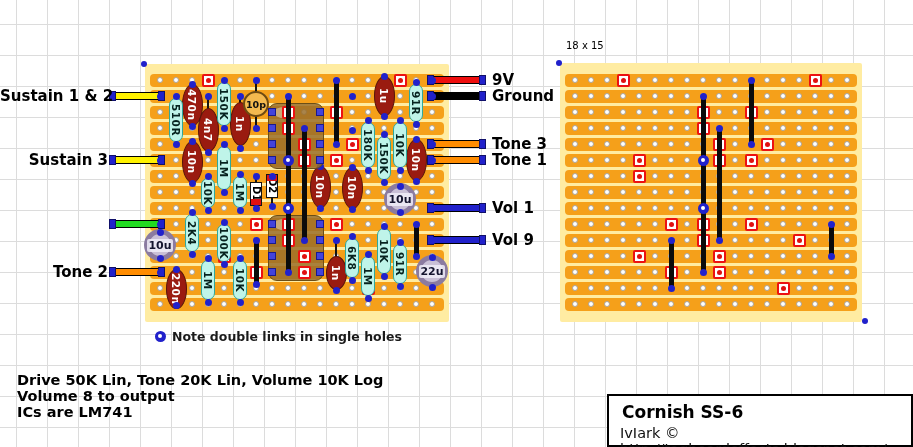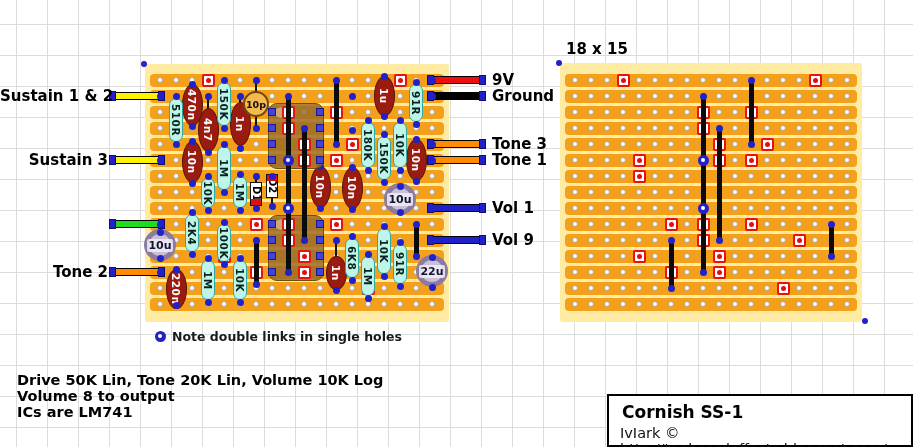--- a/index.html
+++ b/index.html
@@ -34,42 +34,42 @@
   .diode{width:12px;background:#ffffff;border:1.5px solid #141414;display:flex;align-items:center;justify-content:center;}
   .diode span{writing-mode:vertical-rl;font-weight:bold;font-size:10px;color:#000;}
   .dband{left:0;width:100%;height:6px;background:#E01010;}
   .ic{background:rgba(152,109,40,0.84);border:1.5px solid #6B4E16;border-radius:9px;}
   .shine{background:rgba(255,255,255,0.38);border-radius:50%;}
   .pin{width:8px;height:8px;background:#4343DC;border:1.5px solid #1A1A8E;}
   .wire-body{height:8px;border:1.5px solid #000;}
   .wire-cap{width:7px;height:10px;background:#2121CB;border:1px solid #10106A;}
   .lbl{font-weight:bold;font-size:15px;color:#000;line-height:18px;white-space:nowrap;}
   .lbl-left{width:108px;text-align:right;}
-  .hdr{font-weight:bold;font-size:15px;color:#000;white-space:nowrap;}
+  .hdr{font-weight:normal;font-size:10px;color:#000;white-space:nowrap;}
   .note-text{font-weight:bold;font-size:12.5px;color:#1a1a1a;white-space:nowrap;}
   .info-line{font-weight:bold;font-size:14.5px;color:#000;line-height:16px;white-space:nowrap;}
   .title-box{background:#fff;border:2px solid #000;}
   .title-main{font-weight:bold;font-size:17px;color:#000;}
   .title-credit{font-size:14.5px;color:#111;}
 </style>
 </head>
 <body>
 
 <div id="stage">
 
   <div class="abs hdr" style="left:566px;top:40px;">18 x 15</div>
 
   <div class="abs note-text" style="left:172px;top:329px;">Note double links in single holes</div>
 
   <div class="abs info-line" style="left:17px;top:372px;">Drive 50K Lin, Tone 20K Lin, Volume 10K Log</div>
   <div class="abs info-line" style="left:17px;top:388px;">Volume 8 to output</div>
   <div class="abs info-line" style="left:17px;top:404px;">ICs are LM741</div>
 
   <div class="abs title-box" style="left:607px;top:394px;width:306px;height:53px;">
-    <div class="abs title-main" style="left:13px;top:6px;">Cornish SS-1</div>
+    <div class="abs title-main" style="left:13px;top:6px;">Cornish SS-6</div>
     <div class="abs title-credit" style="left:11px;top:29px;">IvIark © http://tagboardeffects.blogspot.com/</div>
   </div>
 <div class="abs board" style="left: 145px; top: 64px; width: 304px; height: 258px;"></div>
     <div class="abs strip" style="left: 150px; top: 73.5px; width: 294px;"></div>
     <div class="abs strip" style="left: 150px; top: 89.5px; width: 294px;"></div>
     <div class="abs strip" style="left: 150px; top: 105.5px; width: 294px;"></div>
     <div class="abs strip" style="left: 150px; top: 121.5px; width: 294px;"></div>
     <div class="abs strip" style="left: 150px; top: 137.5px; width: 294px;"></div>
     <div class="abs strip" style="left: 150px; top: 153.5px; width: 294px;"></div>
     <div class="abs strip" style="left: 150px; top: 169.5px; width: 294px;"></div>

